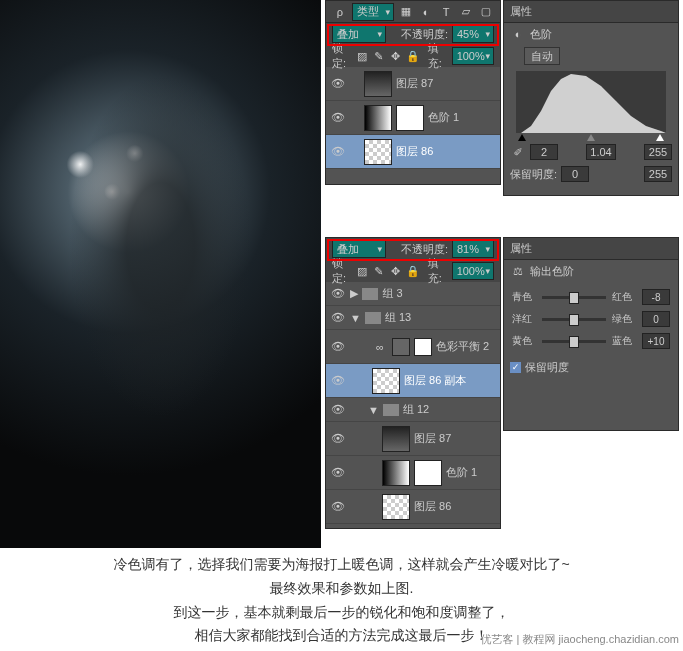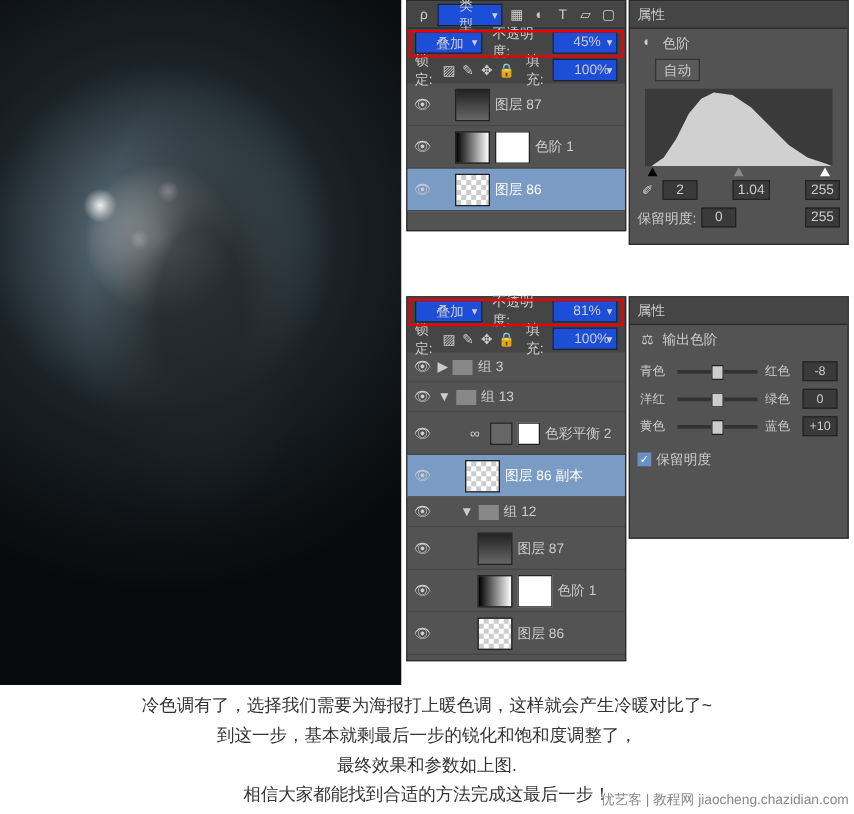--- a/index.html
+++ b/index.html
@@ -9,21 +9,21 @@
 .artwork::after{content:"";position:absolute;inset:0;background:radial-gradient(ellipse at 50% 45%,rgba(30,35,38,.8) 15%,transparent 40%)}
 .panel{position:absolute;background:#535353;border:1px solid #2a2a2a;font-size:11px;color:#ccc}
 .panel-top-layers{left:325px;top:0;width:176px;height:185px}
 .panel-top-props{left:503px;top:0;width:176px;height:196px}
 .panel-bot-layers{left:325px;top:237;width:176px;height:292px;top:237px}
 .panel-bot-props{left:503px;top:237px;width:176px;height:194px}
 .row{display:flex;align-items:center;padding:2px 6px;height:22px;gap:4px}
 .hdr{background:#454545;border-bottom:1px solid #2a2a2a}
 .redbox{position:absolute;border:2px solid #e00;pointer-events:none}
 .icon{width:16px;height:16px;display:inline-flex;align-items:center;justify-content:center;font-size:11px;color:#ccc}
-.select{background:#1d4ed8;border:1px solid #222;padding:1px 14px 1px 16px;position:relative;height:18px;display:inline-flex;align-items:center;min-width:40px}
+.select{background:#0f766e;border:1px solid #222;padding:1px 14px 1px 4px;position:relative;height:18px;display:inline-flex;align-items:center;min-width:40px}
 .select::after{content:"▾";position:absolute;right:3px;font-size:9px}
 .input{background:#3a3a3a;border:1px solid #222;padding:1px 3px;height:16px;display:inline-flex;align-items:center;min-width:28px;justify-content:center}
 .layer-row{display:flex;align-items:center;height:34px;border-bottom:1px solid #454545;padding:0 4px;gap:4px;background:#535353}
 .layer-row.sel{background:#7a9bc4}
 .layer-row.short{height:24px}
 .eye{width:16px;text-align:center}
 .thumb{width:28px;height:26px;background:#333;border:1px solid #222;flex-shrink:0}
 .thumb.checker{background:repeating-conic-gradient(#ccc 0 25%,#fff 0 50%) 0 0/8px 8px}
 .thumb.white{background:#fff}
 .thumb.grad{background:linear-gradient(#222,#666)}
@@ -237,19 +237,19 @@
     </div>
   </div>
   <div class="row">
     <span class="chk">✓</span>
     <span>保留明度</span>
   </div>
 </div>
 
 <div class="text-block">
   <div>冷色调有了，选择我们需要为海报打上暖色调，这样就会产生冷暖对比了~</div>
+  <div>最终效果和参数如上图.</div>
   <div>到这一步，基本就剩最后一步的锐化和饱和度调整了，</div>
-  <div>最终效果和参数如上图.</div>
   <div>相信大家都能找到合适的方法完成这最后一步！</div>
 </div>
 
 <div class="watermark">优艺客 | 教程网
 jiaocheng.chazidian.com</div>
 
 </body></html>

